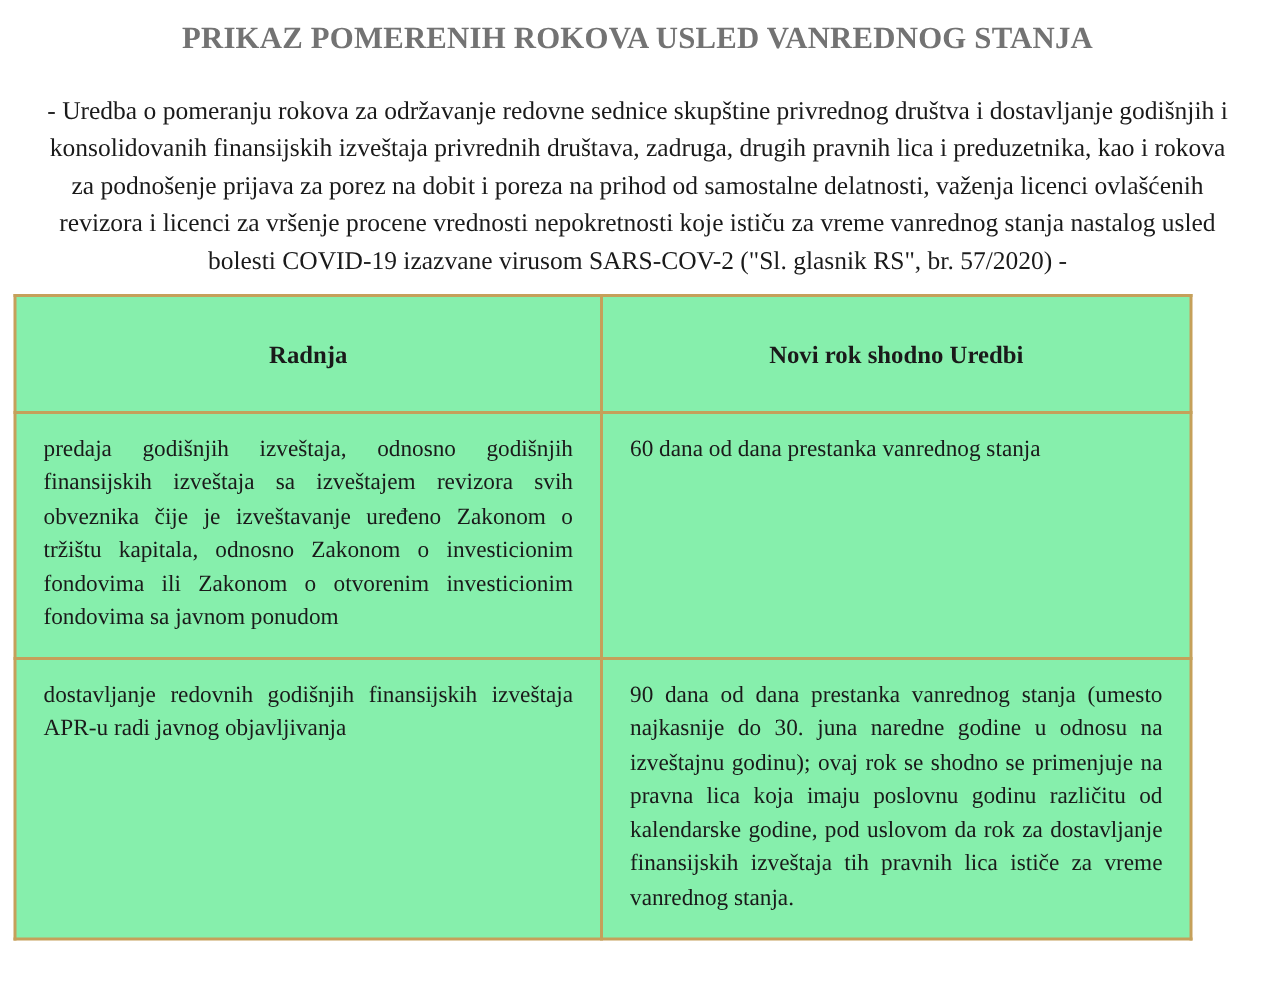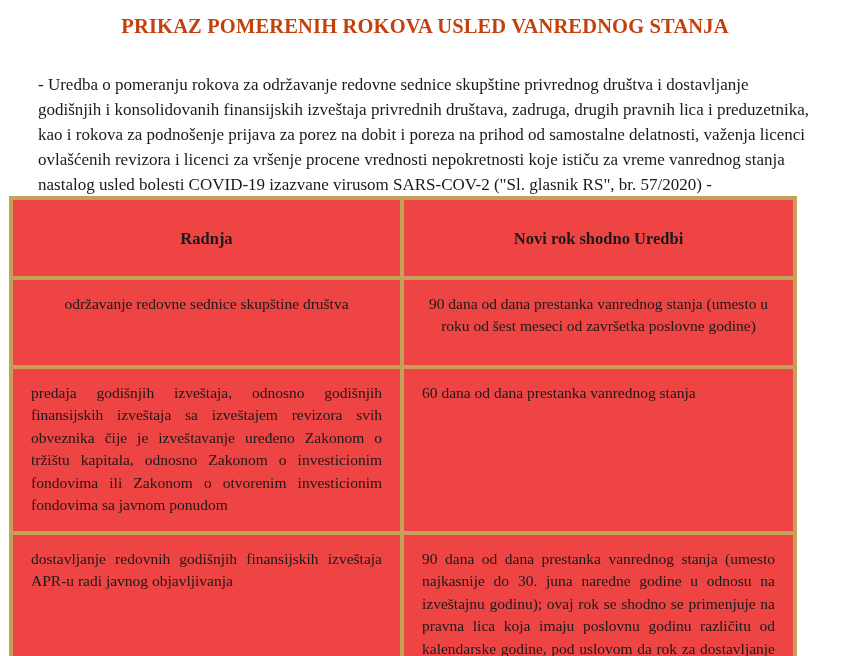--- a/index.html
+++ b/index.html
@@ -32,22 +32,23 @@
     font-family: "Liberation Serif", "DejaVu Serif", serif;
     font-size: 20.5px;
     font-weight: bold;
     letter-spacing: 0.15px;
     color: #c8953a;
     line-height: 1.25;
   }
 
   
   .intro {
-    margin: 16px;
+    margin: 5px;
     padding: 16px 22px 0 22px;
+    text-align: center;
     font-size: 17px;
     line-height: 1.48;
     color: #1a1a1a;
   }
 
   
   .table-wrap {
     position: absolute;
     left: 9px;
     top: 196px;
@@ -59,23 +60,23 @@
     border-collapse: collapse;
     table-layout: fixed;
     background: #ffffff;
   }
 
   table.rokovi col.c-left  { width: 391px; }
   table.rokovi col.c-right { width: 393px; }
 
   table.rokovi th,
   table.rokovi td {
-    border: 4px solid #84cc16;
+    border: 2px solid #84cc16;
     vertical-align: top;
-    background: #ef4444;
+    background: #86efac;
   }
 
   table.rokovi th {
     height: 54px;
     padding: 12px 10px 10px 10px;
     text-align: center;
     vertical-align: middle;
     font-size: 16.5px;
     font-weight: bold;
     color: #1a1a1a;
@@ -96,41 +97,37 @@
   
   tr.row-1 td { height: 58px; }
   tr.row-2 td { height: 134px; }
   tr.row-3 td { height: 158px; }
 </style>
 </head>
 <body style="background: rgb(255, 255, 255);">
 
 <div class="page">
 
-  <h1 class="doc-title" style="color: #c2410c;">PRIKAZ POMERENIH ROKOVA USLED VANREDNOG STANJA</h1>
+  <h1 class="doc-title" style="color: #737373;">PRIKAZ POMERENIH ROKOVA USLED VANREDNOG STANJA</h1>
 
   <p class="intro">- Uredba o pomeranju rokova za održavanje redovne sednice skupštine privrednog društva i dostavljanje godišnjih i konsolidovanih finansijskih izveštaja privrednih društava, zadruga, drugih pravnih lica i preduzetnika, kao i rokova za podnošenje prijava za porez na dobit i poreza na prihod od samostalne delatnosti, važenja licenci ovlašćenih revizora i licenci za vršenje procene vrednosti nepokretnosti koje ističu za vreme vanrednog stanja nastalog usled bolesti COVID-19 izazvane virusom SARS-COV-2 ("Sl. glasnik RS", br. 57/2020) -</p>
 
   <div class="table-wrap">
     <table class="rokovi">
       <colgroup>
         <col class="c-left">
         <col class="c-right">
       </colgroup>
       <thead>
         <tr>
           <th style="border-color: rgb(197, 160, 90);">Radnja</th>
           <th style="border-color: rgb(197, 160, 90);">Novi rok shodno Uredbi</th>
         </tr>
       </thead>
       <tbody>
-        <tr class="row-1">
-          <td class="cell-center" style="border-color: rgb(197, 160, 90);">održavanje redovne sednice skupštine društva</td>
-          <td class="cell-center" style="border-color: rgb(197, 160, 90);">90 dana od dana prestanka vanrednog stanja (umesto u roku od šest meseci od završetka poslovne godine)</td>
-        </tr>
         <tr class="row-2">
           <td class="cell-justify" style="border-color: rgb(197, 160, 90);">predaja godišnjih izveštaja, odnosno godišnjih finansijskih izveštaja sa izveštajem revizora svih obveznika čije je izveštavanje uređeno Zakonom o tržištu kapitala, odnosno Zakonom o investicionim fondovima ili Zakonom o otvorenim investicionim fondovima sa javnom ponudom</td>
           <td class="cell-left" style="border-color: rgb(197, 160, 90); margin-left: 13px;">60 dana od dana prestanka vanrednog stanja</td>
         </tr>
         <tr class="row-3">
           <td class="cell-justify" style="border-color: rgb(197, 160, 90);">dostavljanje redovnih godišnjih finansijskih izveštaja APR-u radi javnog objavljivanja</td>
           <td class="cell-justify" style="border-color: rgb(197, 160, 90);">90 dana od dana prestanka vanrednog stanja (umesto najkasnije do 30. juna naredne godine u odnosu na izveštajnu godinu); ovaj rok se shodno se primenjuje na pravna lica koja imaju poslovnu godinu različitu od kalendarske godine, pod uslovom da rok za dostavljanje finansijskih izveštaja tih pravnih lica ističe za vreme vanrednog stanja.</td>
         </tr>
       </tbody>
     </table>

